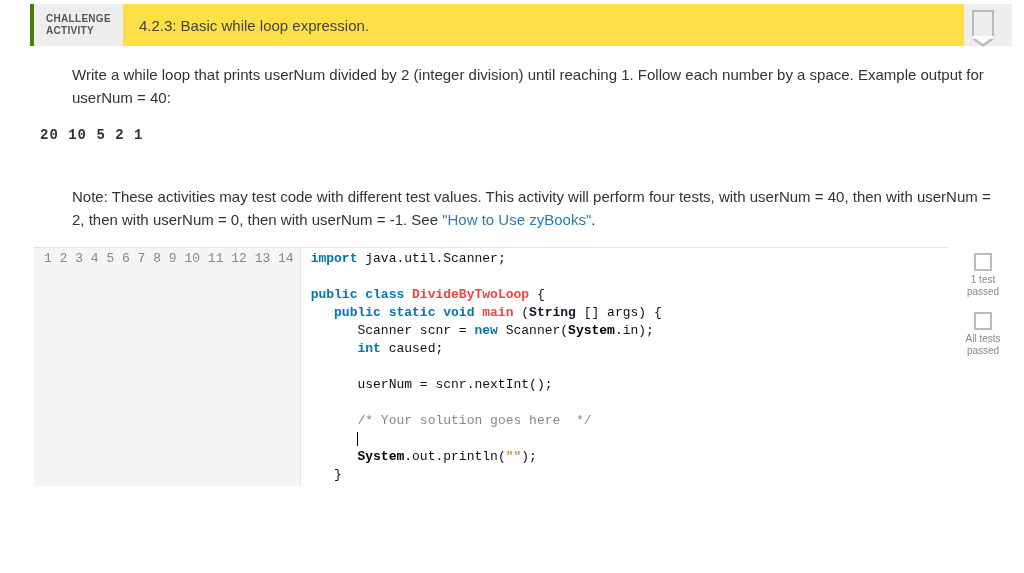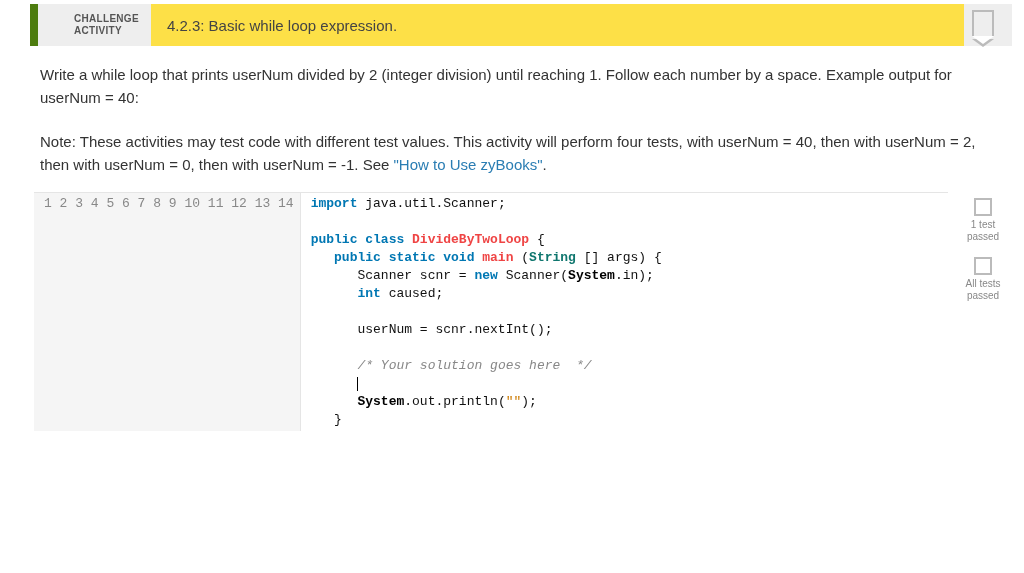--- a/index.html
+++ b/index.html
@@ -11,24 +11,23 @@
     width: 1024px;
   }
   .container {
     width: 1024px;
     padding: 0 0 20px 0;
   }
   .header {
     display: flex;
     align-items: stretch;
     background: #eeeeee;
-    border-left: 8px solid #4d7c0f;
+    border-left: 4px solid #4d7c0f;
     margin: 4px 12px 0 30px;
     height: 42px;
-    padding-left: 24px;
   }
   .header-left {
     display: flex;
     flex-direction: column;
     justify-content: center;
     padding: 0 12px;
     font-size: 10px;
     font-weight: bold;
     color: #555;
     line-height: 1.2;
@@ -68,21 +67,21 @@
     border-left: 11px solid transparent;
     border-right: 11px solid transparent;
     border-top: 8px solid #bbb;
   }
   .content {
     padding: 18px 30px 10px 40px;
     font-size: 15px;
     color: #333;
     line-height: 1.5;
   }
-  .content p { margin-bottom: 6px; }
+  .content p { margin-bottom: 6px; margin-left: 32px; }
   .example-output {
     font-family: "Courier New", monospace;
     font-weight: bold;
     font-size: 14px;
     padding: 10px 0 18px 0;
     letter-spacing: 1px;
   }
   .note-block { margin-top: 22px; }
   .link { color: #2a7db3; }
   .watermark {
@@ -112,25 +111,25 @@
     border-right: 1px solid #e5e5e5;
   }
   .code {
     padding: 2px 10px;
     white-space: pre;
     flex: 1;
     color: #111;
     position: relative;
   }
   .kw { color: #0077b3; font-weight: bold; margin-top: 32px; }
-  .type { color: #0f766e; font-weight: bold; font-family: Liberation Mono, monospace; }
+  .type { color: #0f172a; font-weight: bold; font-family: Liberation Mono, monospace; }
   .cls { color: #ef4444; font-weight: bold; }
   .str { color: #cc7a00; }
   .sys { color: #000000; font-weight: bold;}
-  .cmt { color: #888; font-style: italic; }
+  .cmt { color: #888; }
   .cursor {
     display: inline-block;
     width: 1px;
     height: 14px;
     background: #000;
     vertical-align: middle;
   }
   .status-col {
     width: 64px;
     padding: 6px 4px 0 10px;
@@ -156,20 +155,21 @@
     <div class="header-left">
       <span>CHALLENGE</span>
       <span>ACTIVITY</span>
     </div>
     <div class="header-title">4.2.3: Basic while loop expression.</div>
     <div class="bookmark"></div>
   </div>
 
   <div class="content">
     <p>Write a while loop that prints userNum divided by 2 (integer division) until reaching 1. Follow each number by a space. Example output for userNum = 40:</p>
+    <div class="example-output">20 10 5 2 1</div>
 
     <div class="note-block">
       <p>
         <span>Note: These activities may test code with different test values. This activity will perform four tests, with userNum = 40, then with userNum = 2, then with userNum = 0, then with userNum = -1. See </span><span class="link">"How to Use zyBooks"</span><span>.</span>
       </p>
     </div>
   </div>
 
 
   <div class="code-area">

